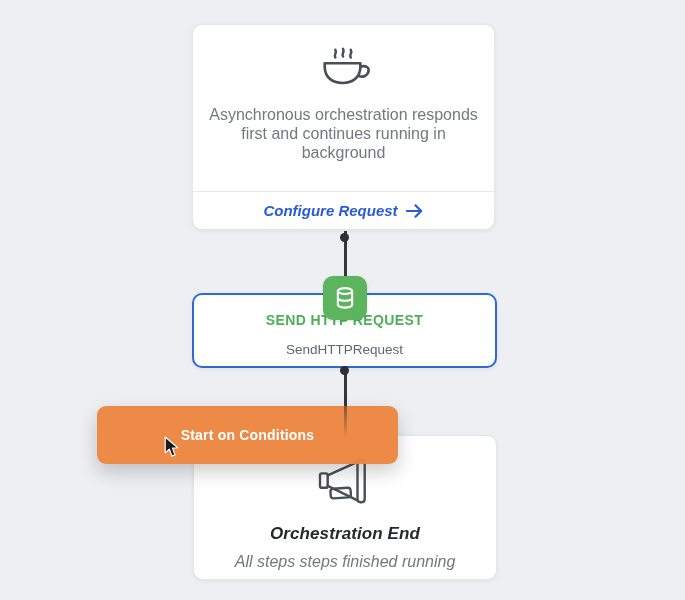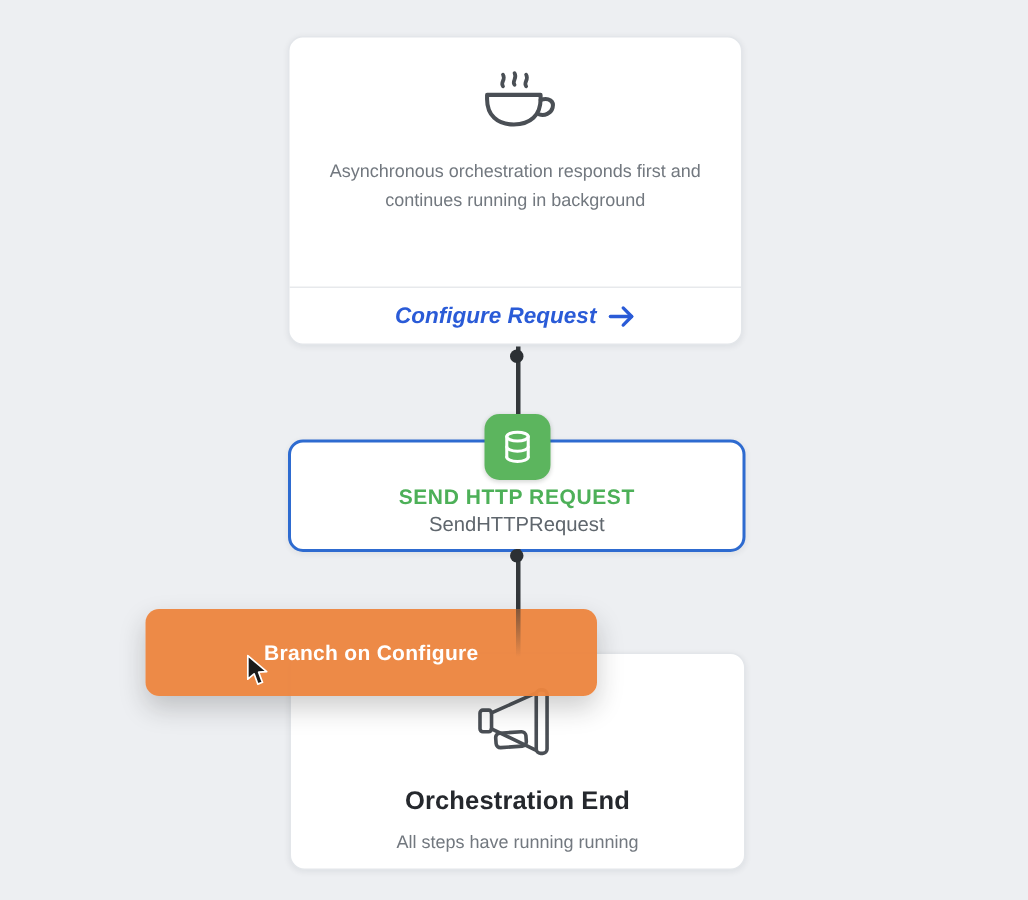--- a/index.html
+++ b/index.html
@@ -22,48 +22,48 @@
     align-items:center;
     z-index:1;
   }
   .card-start{left:192px;top:24px;width:303px;height:206px;padding-top:18px;}
   .card-http{
     left:192px;top:293px;width:305px;height:75px;
     border:2px solid #2e6bd0;border-radius:10px;
     justify-content:flex-end;padding-bottom:9px;
     z-index:2;
   }
-  .card-end{left:193px;top:435px;width:304px;height:145px;padding-top:22px;}
+  .card-end{left:193px;top:435px;width:304px;height:145px;padding-top:22px;font-style:italic;}
   .node-title{
     margin-top:16px;
     font-size:17px;font-weight:bold;color:#25282d;
     letter-spacing:0.1px;
   }
   .node-desc{
     margin-top:8px;
-    font-size:12px;line-height:19px;color:#72787f;
+    font-size:16px;line-height:19px;color:#72787f;
     text-align:center;max-width:282px;
   }
   .card-footer{
     margin-top:auto;width:100%;
     border-top:1px solid #e7e9ec;
     height:37px;
     display:flex;align-items:center;justify-content:center;font-style:italic;
   }
   .action-link{
     display:flex;align-items:center;gap:7px;
     font-size:15px;font-weight:bold;color:#2a5bd7;
     cursor:pointer;text-decoration:none;
   }
   .http-label{
     font-size:14px;font-weight:bold;color:#4db058;
     letter-spacing:0.4px;
   }
   .http-name{
-    margin-top:3px;
+    margin-top:14px;
     font-size:13.5px;color:#5f666d;
   }
   .icon-badge{
     position:absolute;
     left:323px;top:276px;width:44px;height:44px;
     background:#5cb55e;border-radius:10px;
     display:flex;align-items:center;justify-content:center;
     z-index:3;
     box-shadow:0 1px 3px rgba(20,40,20,0.18);
   }
@@ -160,25 +160,25 @@
     <svg width="56" height="50" viewBox="0 0 58 52">
       <g fill="none" stroke="#4a4f55" stroke-width="2.5" stroke-linejoin="round" stroke-linecap="round">
         <rect x="3" y="16" width="8" height="15" rx="2"></rect>
         <path d="M11 18 L42 4"></path>
         <path d="M11 29 L42 44"></path>
         <rect x="42" y="2" width="7.5" height="44" rx="3"></rect>
         <rect x="14" y="31.5" width="21" height="10" rx="3" transform="rotate(-4 24.5 36.5)"></rect>
       </g>
     </svg>
     <div class="node-title">Orchestration End</div>
-    <div class="node-desc">All steps have running running</div>
+    <div class="node-desc">All steps steps finished running</div>
   </div>
 
   <div class="drag-item">
-    <span class="drag-label">Branch on Configure</span>
+    <span class="drag-label">Start on Conditions</span>
   </div>
   <div class="line-fade"></div>
 
   <svg class="cursor-pointer" width="15" height="22" viewBox="0 0 14 21">
     <path d="M1 1 L1 16 L5 12.6 L7.4 19.2 L10.3 18 L7.9 11.6 L13 11.2 Z" fill="#1b1b1b" stroke="#ffffff" stroke-width="1.1" stroke-linejoin="round"></path>
   </svg>
 
 </div>
 
 </body></html>

